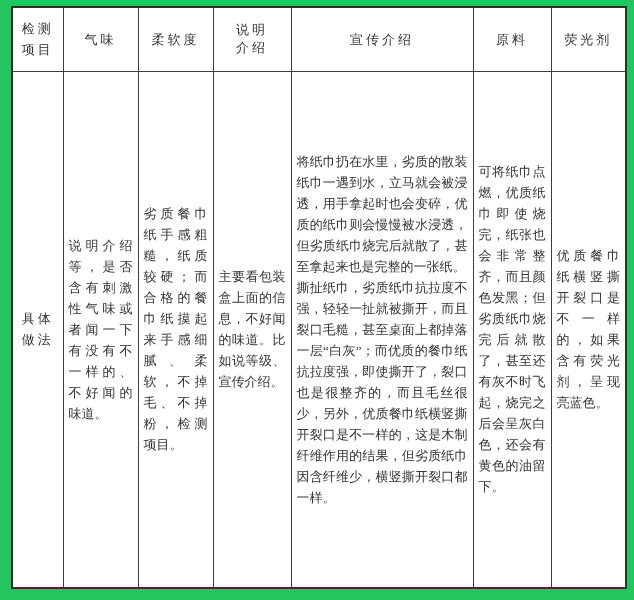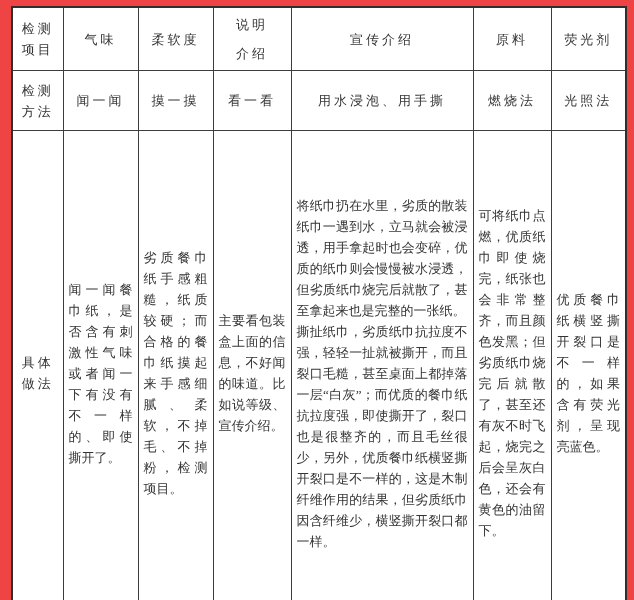--- a/index.html
+++ b/index.html
@@ -1,19 +1,19 @@
 <!DOCTYPE html>
 <html><head>
 <meta charset="utf-8">
 <style>
   html,body{margin:0;padding:0;background:#ffffff;}
   .page{
     position:relative;
     width:634px;height:600px;
-    background:#ef4444;
+    background:#22c55e;
     font-family:"Liberation Serif","DejaVu Serif",serif;
     color:#343434;
     overflow:hidden;
   }
   table.test-table{
     position:absolute;left:11px;top:6px;
     width:614px;height:583px;
     border-collapse:collapse;
     table-layout:fixed;
     border:2px solid #2f2f2f;
@@ -40,21 +40,21 @@
   tr.row-details td{
     height:472px;
   }
   td.detail-cell{
     text-align:justify;
     text-align-last:left;
     line-height:21px;
     padding:6px 5px;
   }
   td.detail-cell p{margin:0;}
-  .w2{display:inline-block;width:38px;line-height:29px;text-align:center;}
+  .w2{display:inline-block;width:38px;line-height:18px;text-align:center;}
 </style>
 </head>
 <body>
 
 <div class="page">
   <table class="test-table">
     <colgroup>
       <col style="width:51px">
       <col style="width:75px">
       <col style="width:75px">
@@ -66,33 +66,24 @@
     <tbody>
       <tr class="row-items">
         <td class="row-label">检测项目</td>
         <td>气味</td>
         <td>柔软度</td>
         <td><span class="w2">说明介绍</span></td>
         <td>宣传介绍</td>
         <td>原料</td>
         <td>荧光剂</td>
       </tr>
-      <tr class="row-methods">
-        <td class="row-label">检测方法</td>
-        <td>闻一闻</td>
-        <td>摸一摸</td>
-        <td>看一看</td>
-        <td>用水浸泡、用手撕</td>
-        <td>燃烧法</td>
-        <td>光照法</td>
-      </tr>
       <tr class="row-details">
         <td class="row-label">具体做法</td>
         <td class="detail-cell">
-          <p>闻一闻餐巾纸，是否含有刺激性气味或者闻一下有没有不一样的、即使撕开了。</p>
+          <p>说明介绍等，是否含有刺激性气味或者闻一下有没有不一样的、不好闻的味道。</p>
         </td>
         <td class="detail-cell">
           <p>劣质餐巾纸手感粗糙，纸质较硬；而合格的餐巾纸摸起来手感细腻、柔软，不掉毛、不掉粉，检测项目。</p>
         </td>
         <td class="detail-cell">
           <p>主要看包装盒上面的信息，不好闻的味道。比如说等级、宣传介绍。</p>
         </td>
         <td class="detail-cell">
           <p>将纸巾扔在水里，劣质的散装纸巾一遇到水，立马就会被浸透，用手拿起时也会变碎，优质的纸巾则会慢慢被水浸透，但劣质纸巾烧完后就散了，甚至拿起来也是完整的一张纸。</p>
           <p>撕扯纸巾，劣质纸巾抗拉度不强，轻轻一扯就被撕开，而且裂口毛糙，甚至桌面上都掉落一层“白灰”；而优质的餐巾纸抗拉度强，即使撕开了，裂口也是很整齐的，而且毛丝很少，另外，优质餐巾纸横竖撕开裂口是不一样的，这是木制纤维作用的结果，但劣质纸巾因含纤维少，横竖撕开裂口都一样。</p>

